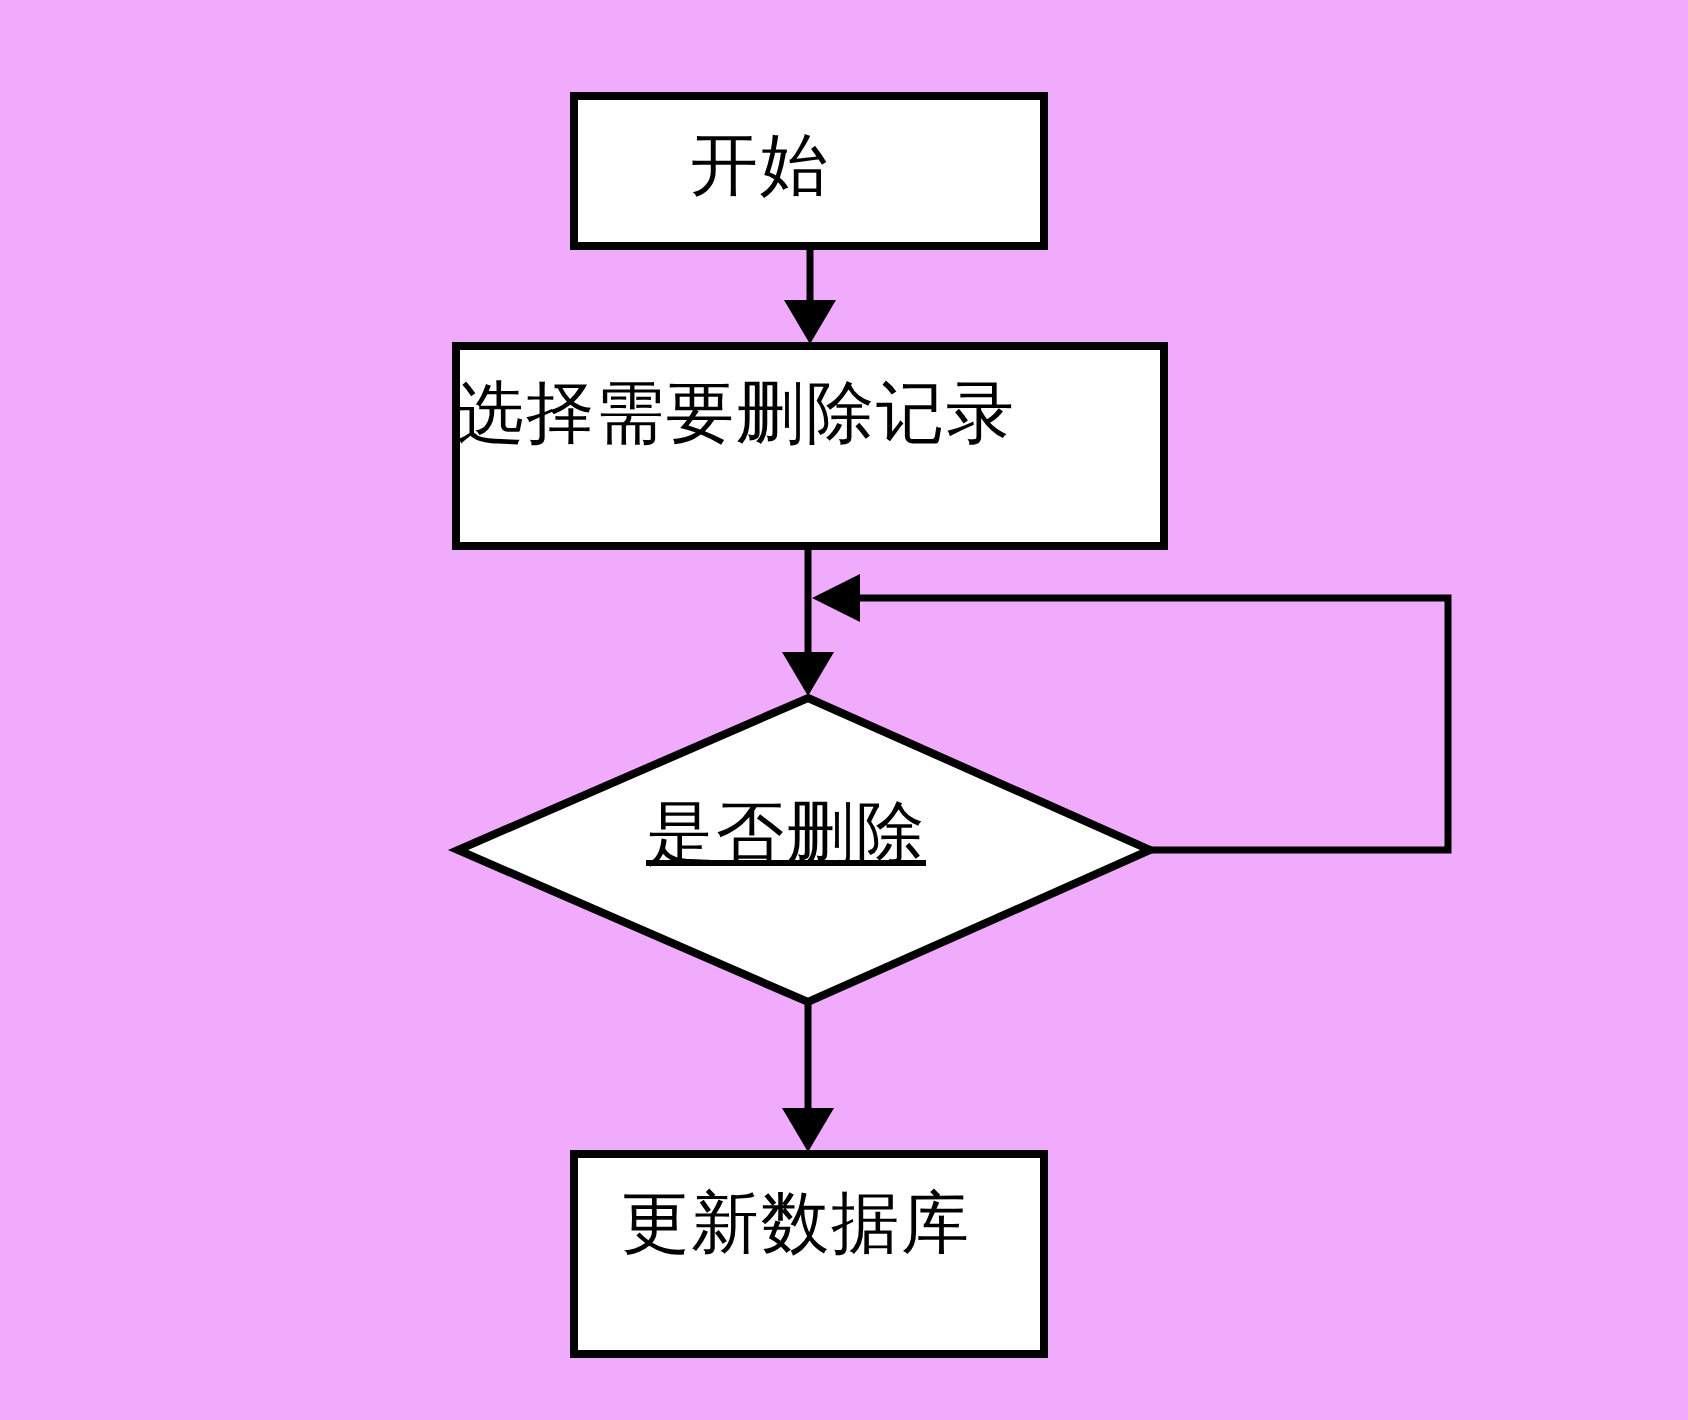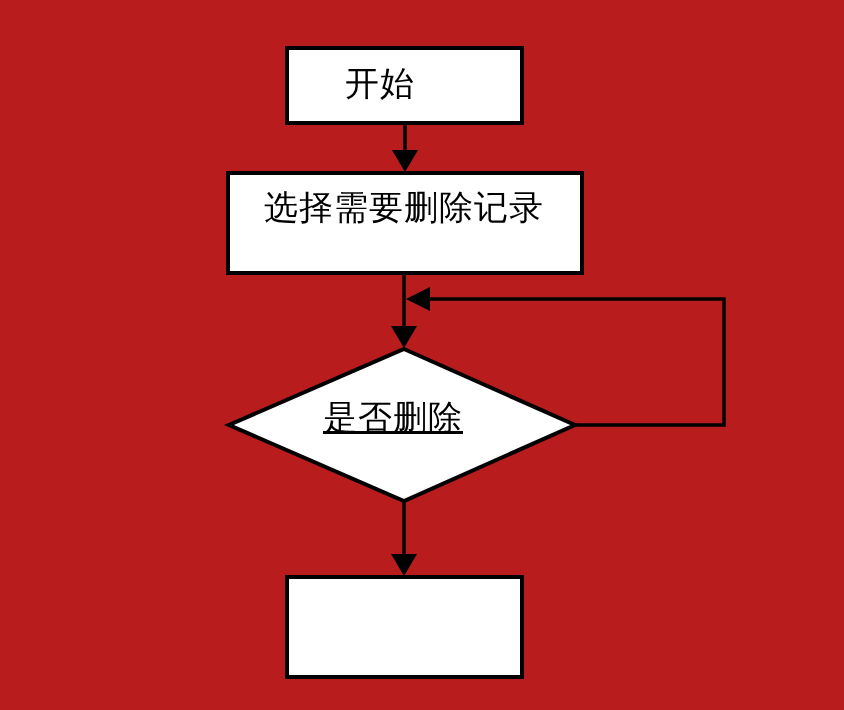--- a/index.html
+++ b/index.html
@@ -4,21 +4,21 @@
 <style>
   html, body {
     margin: 0;
     padding: 0;
     background: #ffffff;
   }
   .canvas {
     position: relative;
     width: 844px;
     height: 710px;
-    background: #b91c1c;
+    background: #f0abfc;
     overflow: hidden;
     font-family: "Liberation Serif", "DejaVu Serif", serif;
   }
   .canvas svg {
     position: absolute;
     left: 0;
     top: 0;
   }
   .node-label {
     position: absolute;
@@ -50,18 +50,19 @@
     <polygon points="404,576 391,554 417,554" fill="#000"></polygon>
 
     <rect x="287" y="48" width="235" height="75" fill="#ffffff" stroke="#000" stroke-width="4"></rect>
     <rect x="228" y="173" width="354" height="100" fill="#ffffff" stroke="#000" stroke-width="4"></rect>
     <polygon points="404,349 575,425 404,501 229,425" fill="#ffffff" stroke="#000" stroke-width="4"></polygon>
     <rect x="287" y="577" width="235" height="100" fill="#ffffff" stroke="#000" stroke-width="4"></rect>
   </svg>
 
   <div class="node-label" style="left:380px; top:84px;">开始</div>
 
-  <div class="node-label" style="left:404px; top:208px;">选择需要删除记录</div>
+  <div class="node-label" style="left:368px; top:208px;">选择需要删除记录</div>
 
   <div class="node-label" style="left:393px; top:418px;text-decoration:underline;">是否删除</div>
 
+  <div class="node-label" style="left:398px; top:613px;">更新数据库</div>
 
 </div>
 
 </body></html>

